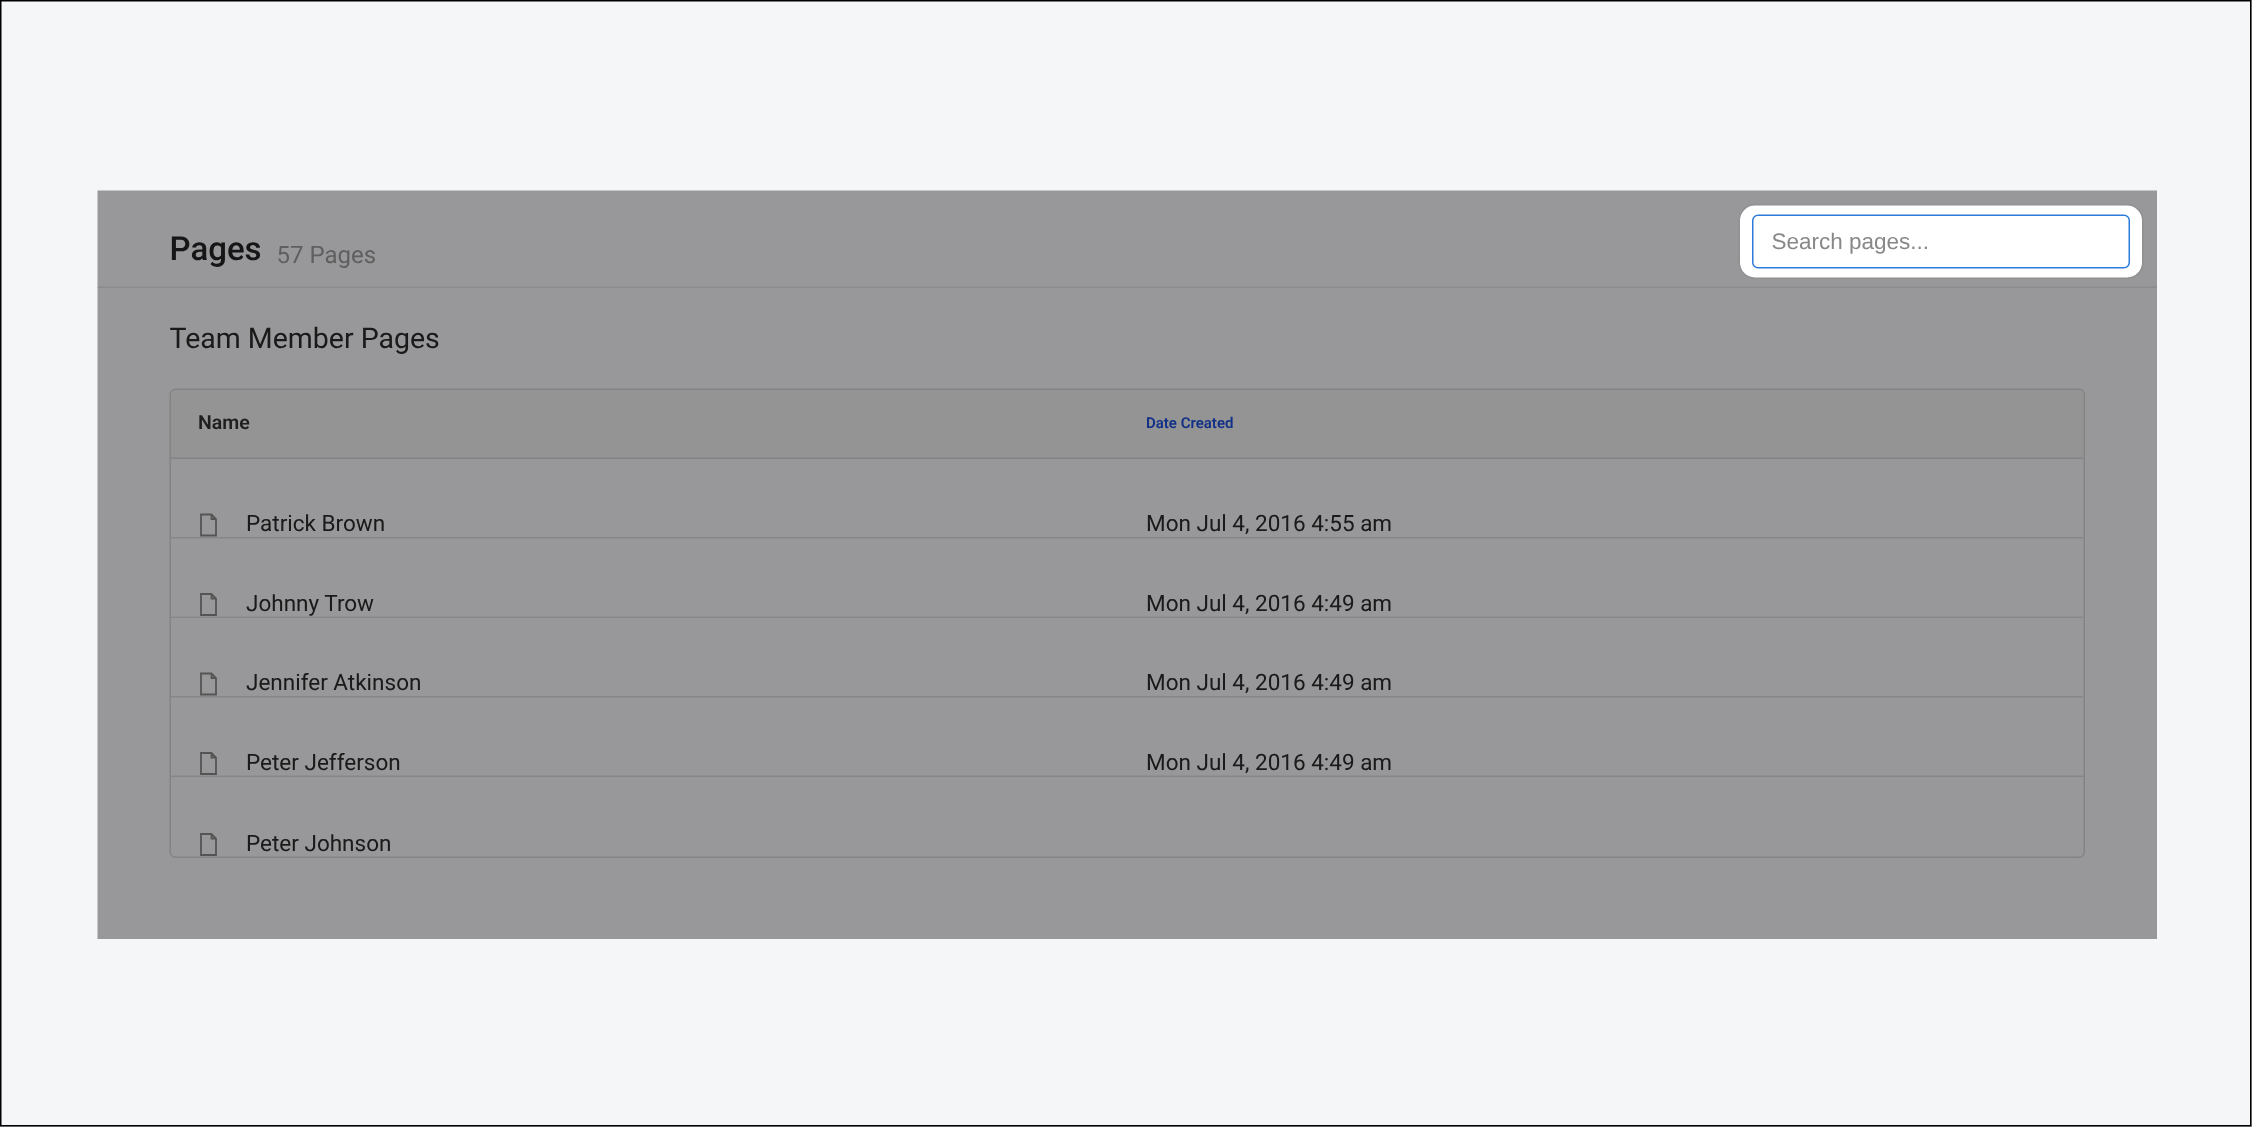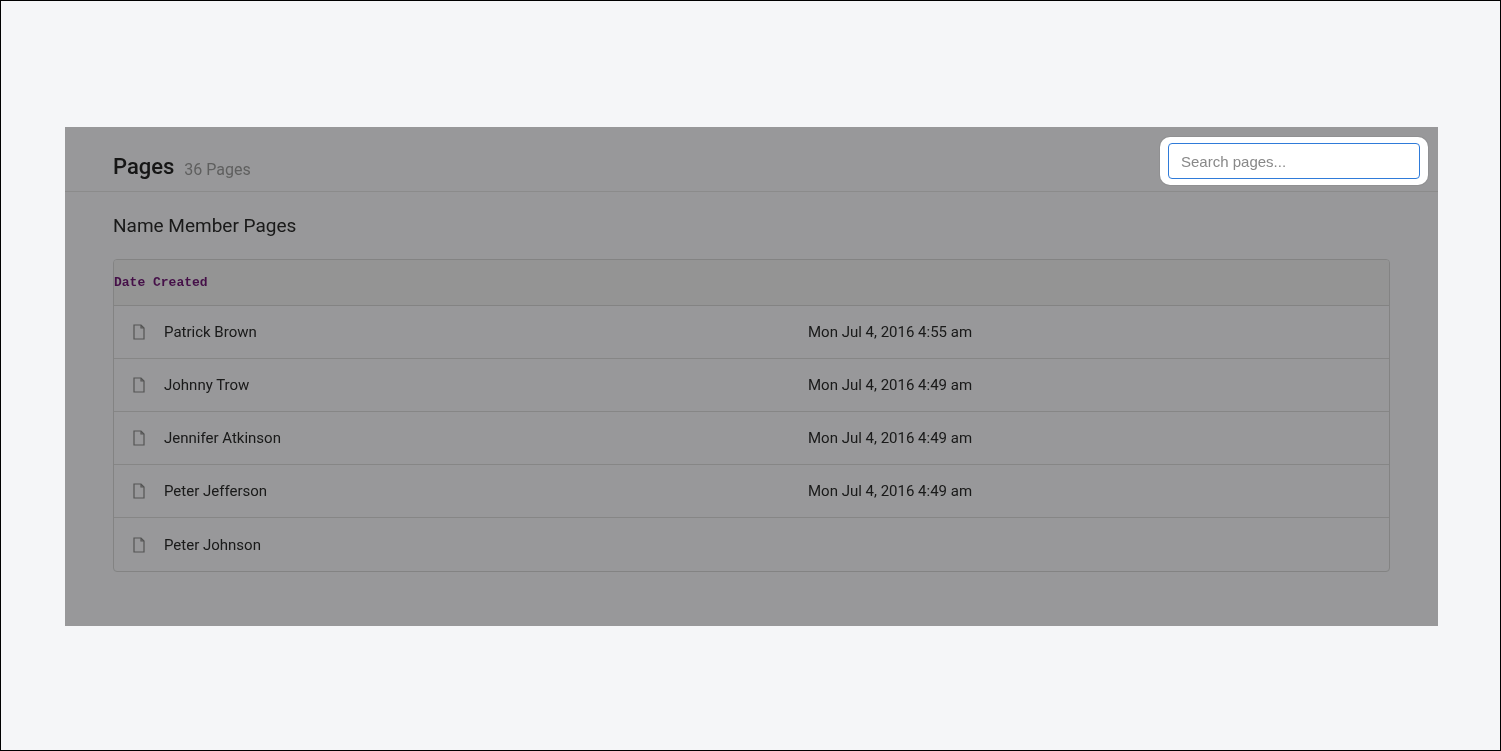--- a/index.html
+++ b/index.html
@@ -97,28 +97,27 @@
     }
     .col-name {
       width: 650px;
       padding-left: 18px;
       font-size: 13px;
       font-weight: 600;
       color: #333;
     }
     .col-date {
       flex: 1;
-      font-size: 13px;
+      font-size: 10px;
       font-weight: 600;
-      color: #701a75;
-      font-family: Liberation Mono, monospace;
+      color: #1d4ed8;
     }
     .trow {
       display: flex;
-      align-items: center;
+      align-items: flex-end;
       height: 53px;
       border-bottom: 1px solid #d9d9d9;
     }
     .trow:last-child {
       border-bottom: none;
     }
     .icon-cell {
       width: 50px;
       display: flex;
       justify-content: center;
@@ -133,38 +132,38 @@
     }
     .name-cell {
       width: 600px;
       font-size: 15px;
       color: #2b2b2b;
     }
     .date-cell {
       flex: 1;
       font-size: 15px;
       color: #2b2b2b;
-      margin-left: 44px;
     }
   </style>
 </head>
 <body>
 
 <div class="panel">
 
   <div class="header">
     <span class="title">Pages</span>
-    <span class="subtitle">36 Pages</span>
+    <span class="subtitle">57 Pages</span>
   </div>
 
   <div class="content">
-    <div class="section-title">Name Member Pages</div>
+    <div class="section-title">Team Member Pages</div>
 
     <div class="table">
       <div class="thead">
+        <div class="col-name">Name</div>
         <div class="col-date">Date Created</div>
       </div>
       <div id="tbody">
           <div class="trow">
             <div class="icon-cell">
               <svg class="page-icon" viewBox="0 0 14 16">
                 <path d="M2 1 H9 L12 4 V15 H2 Z M9 1 V4 H12"></path>
               </svg>
             </div>
             <div class="name-cell">Patrick Brown</div>

